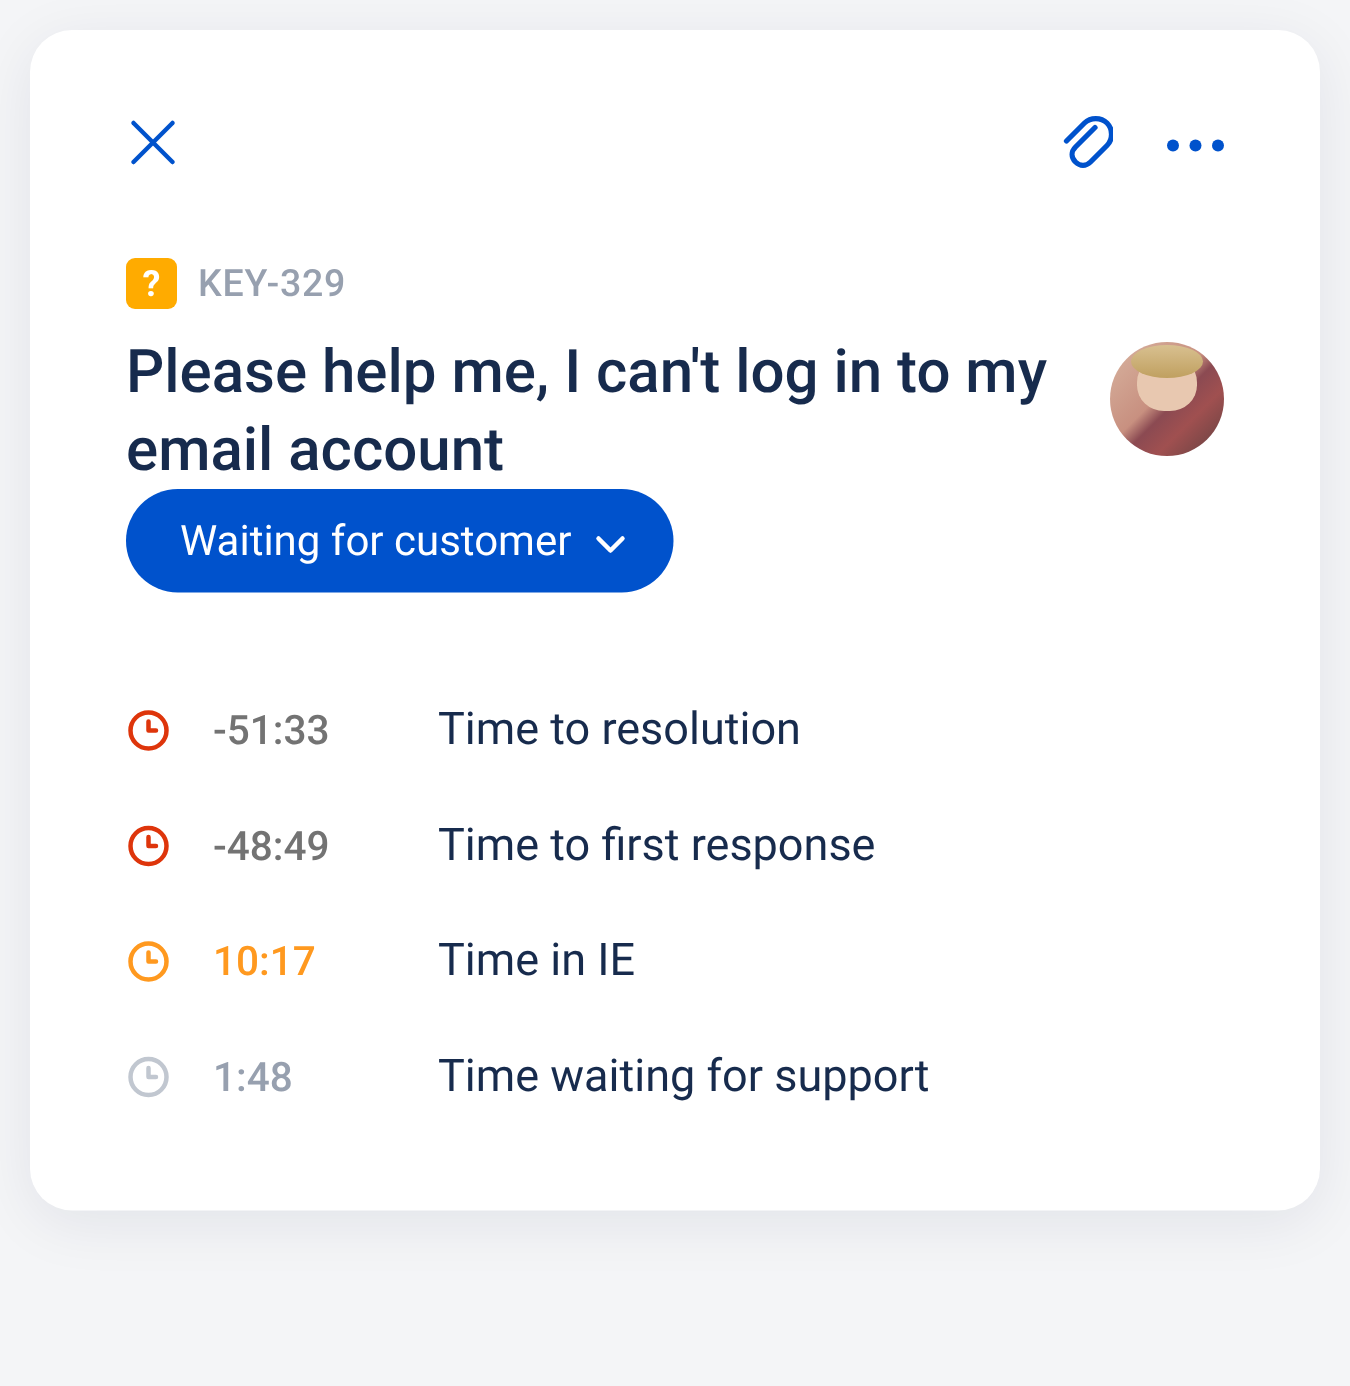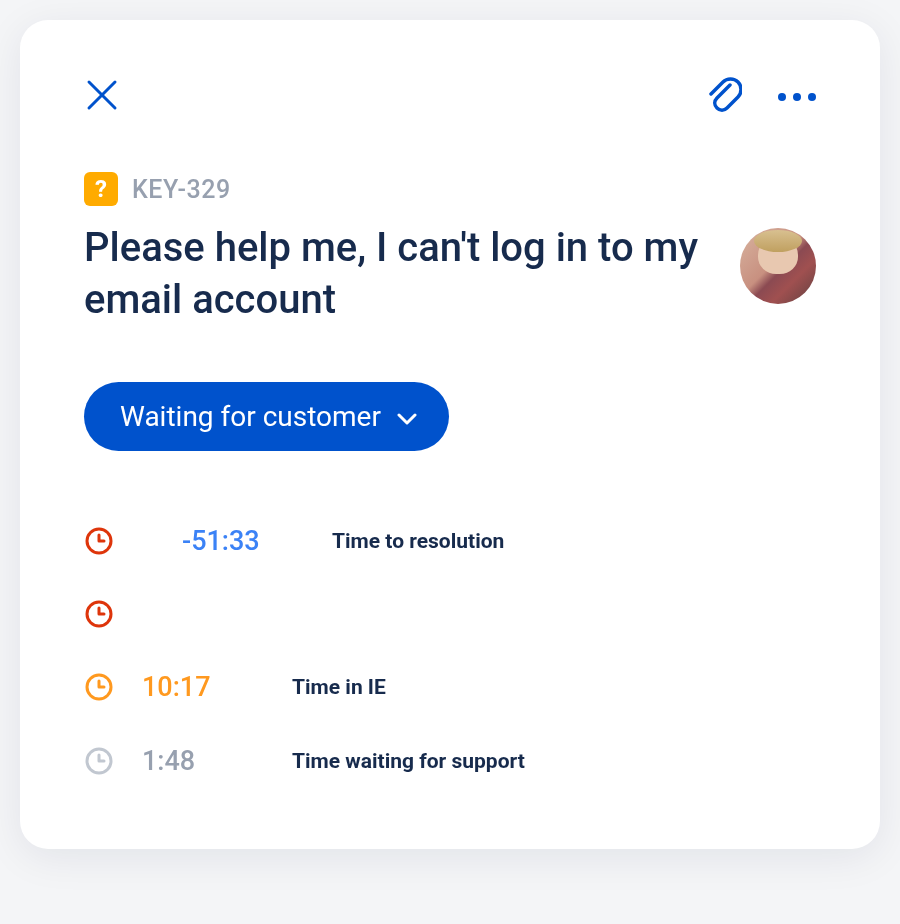--- a/index.html
+++ b/index.html
@@ -79,21 +79,20 @@
       color: #97a0af;
       font-size: 25px;
       font-weight: 500;
       letter-spacing: 0.5px;
     }
     .title-row {
       display: flex;
       align-items: flex-start;
       justify-content: flex-start;
       gap: 24px;
-      margin-bottom: 56px;
     }
     .title {
       color: #172b4d;
       font-size: 40px;
       font-weight: 500;
       line-height: 1.3;
       flex: 1;
     }
     .avatar {
       width: 76px;
@@ -162,25 +161,25 @@
     .clock-icon svg {
       width: 30px;
       height: 30px;
     }
     .sla-time {
       font-size: 27px;
       font-weight: 500;
       width: 150px;
     }
     .sla-label {
-      font-size: 21px;
+      font-size: 30px;
       color: #172b4d;
-      font-weight: 700;
-    }
-    .red { color: #3b82f6; margin-left: 40px; }
+      font-weight: 400;
+    }
+    .red { color: #737373; }
     .orange { color: #ff991f; }
     .grey { color: #97a0af; }
   </style>
 </head>
 <body>
 
 <div class="card">
 
   <div class="header">
     <span class="close-icon">
@@ -233,20 +232,22 @@
         <span class="sla-time red">-51:33</span>
         <span class="sla-label">Time to resolution</span>
       </div>
       <div class="sla-row">
         <span class="clock-icon">
           <svg viewBox="0 0 30 30" fill="none">
             <circle cx="15" cy="15" r="12" stroke="#de350b" stroke-width="3"></circle>
             <path d="M15 9 L15 15 L20 15" stroke="#de350b" stroke-width="3" stroke-linecap="round" stroke-linejoin="round"></path>
           </svg>
         </span>
+        <span class="sla-time red">-48:49</span>
+        <span class="sla-label">Time to first response</span>
       </div>
       <div class="sla-row">
         <span class="clock-icon">
           <svg viewBox="0 0 30 30" fill="none">
             <circle cx="15" cy="15" r="12" stroke="#ff991f" stroke-width="3"></circle>
             <path d="M15 9 L15 15 L20 15" stroke="#ff991f" stroke-width="3" stroke-linecap="round" stroke-linejoin="round"></path>
           </svg>
         </span>
         <span class="sla-time orange">10:17</span>
         <span class="sla-label">Time in IE</span>

